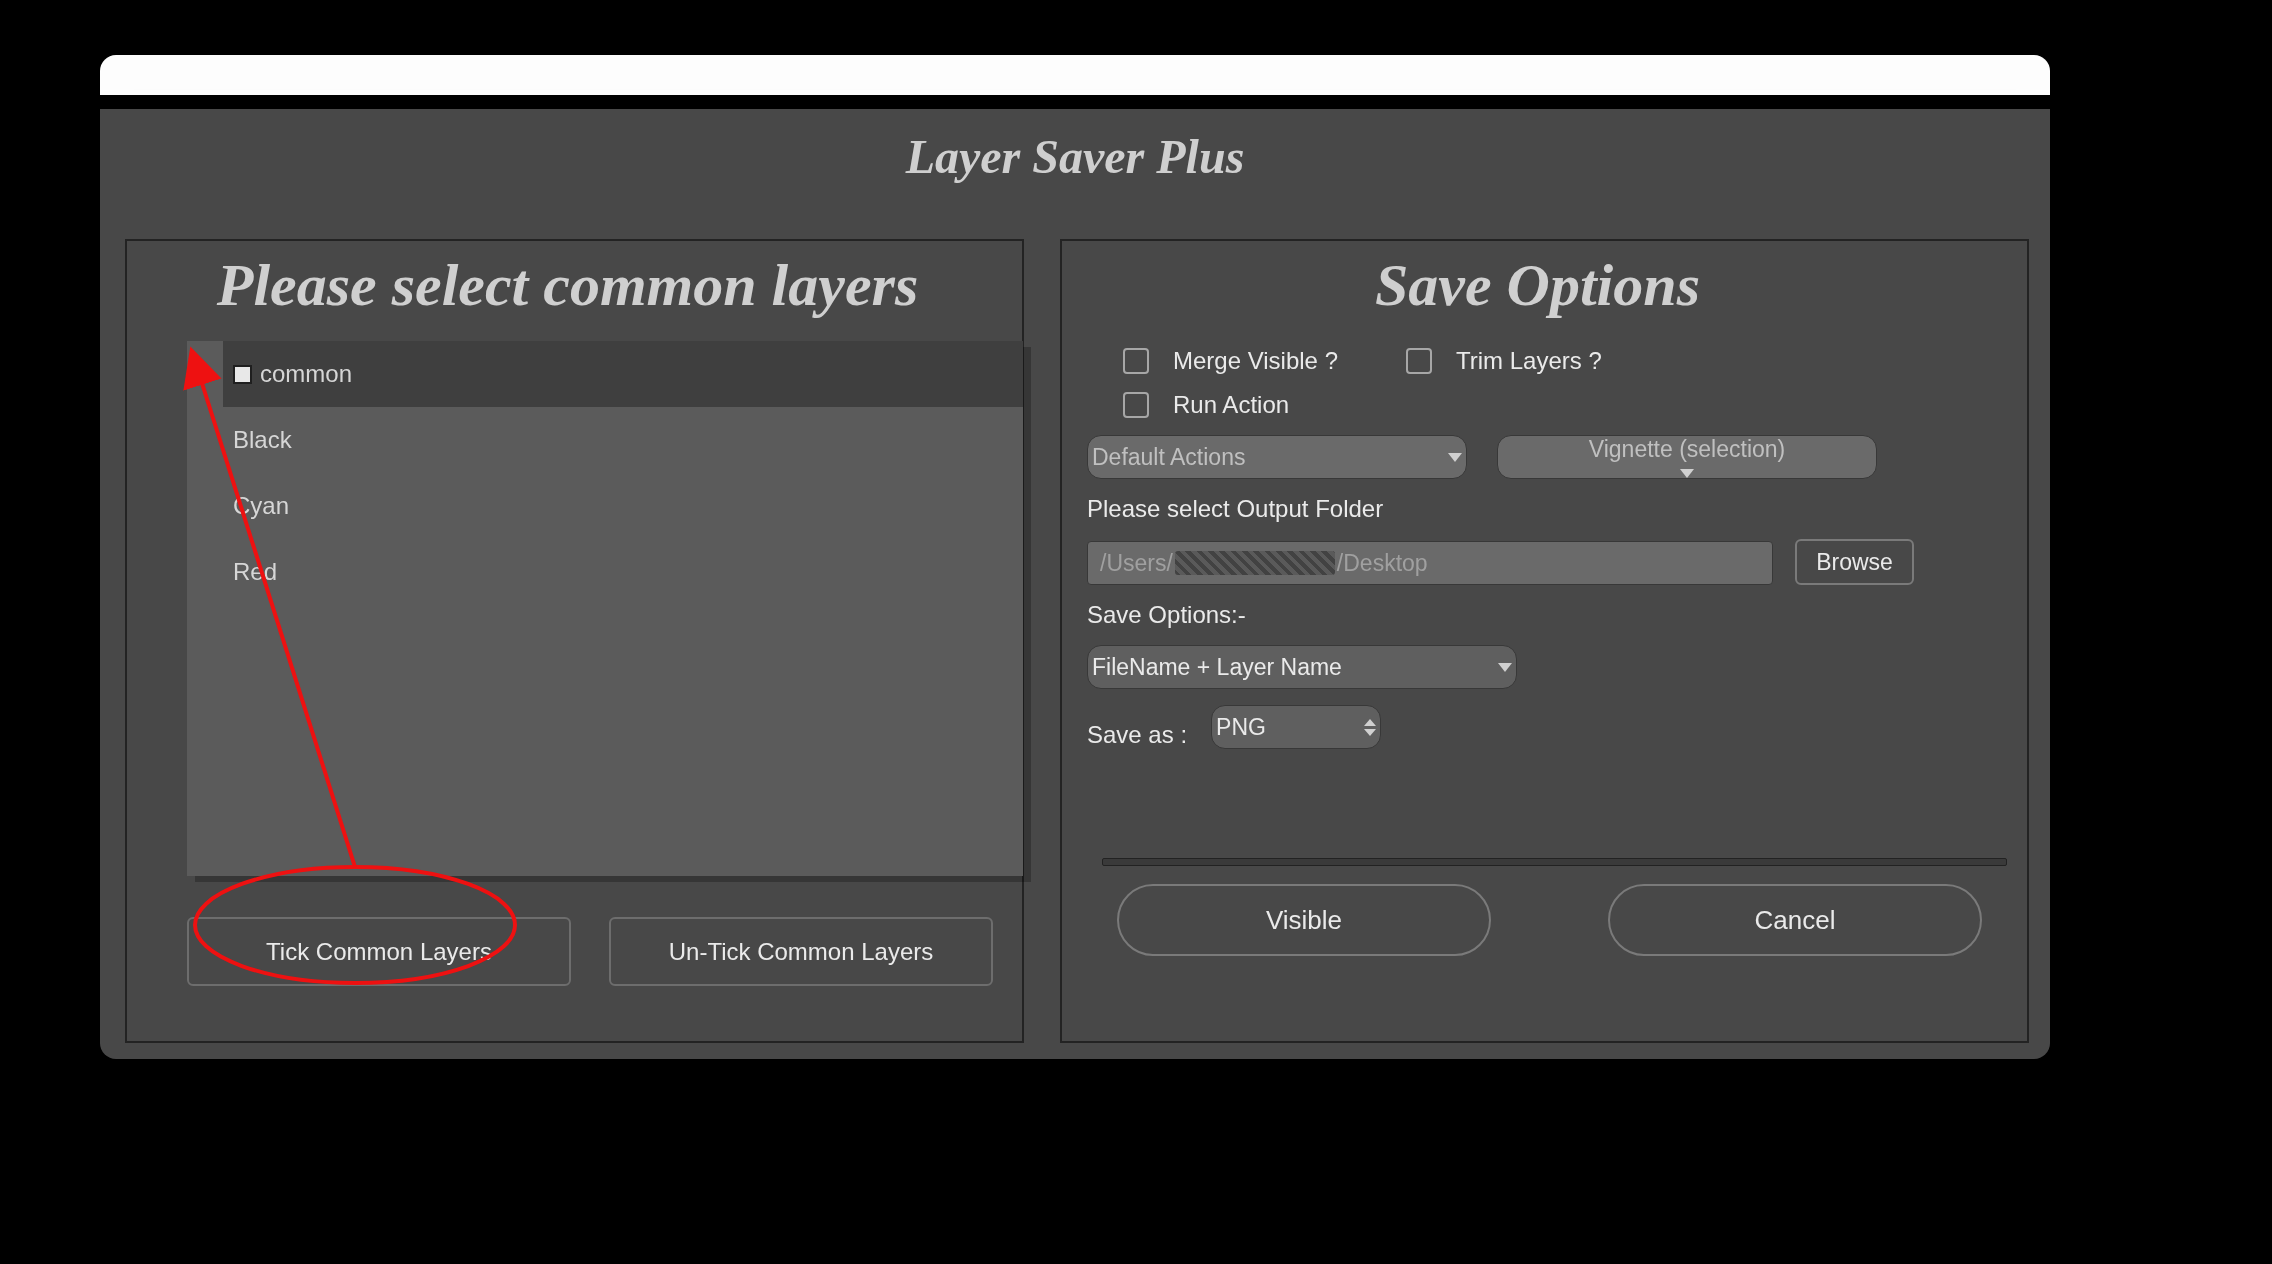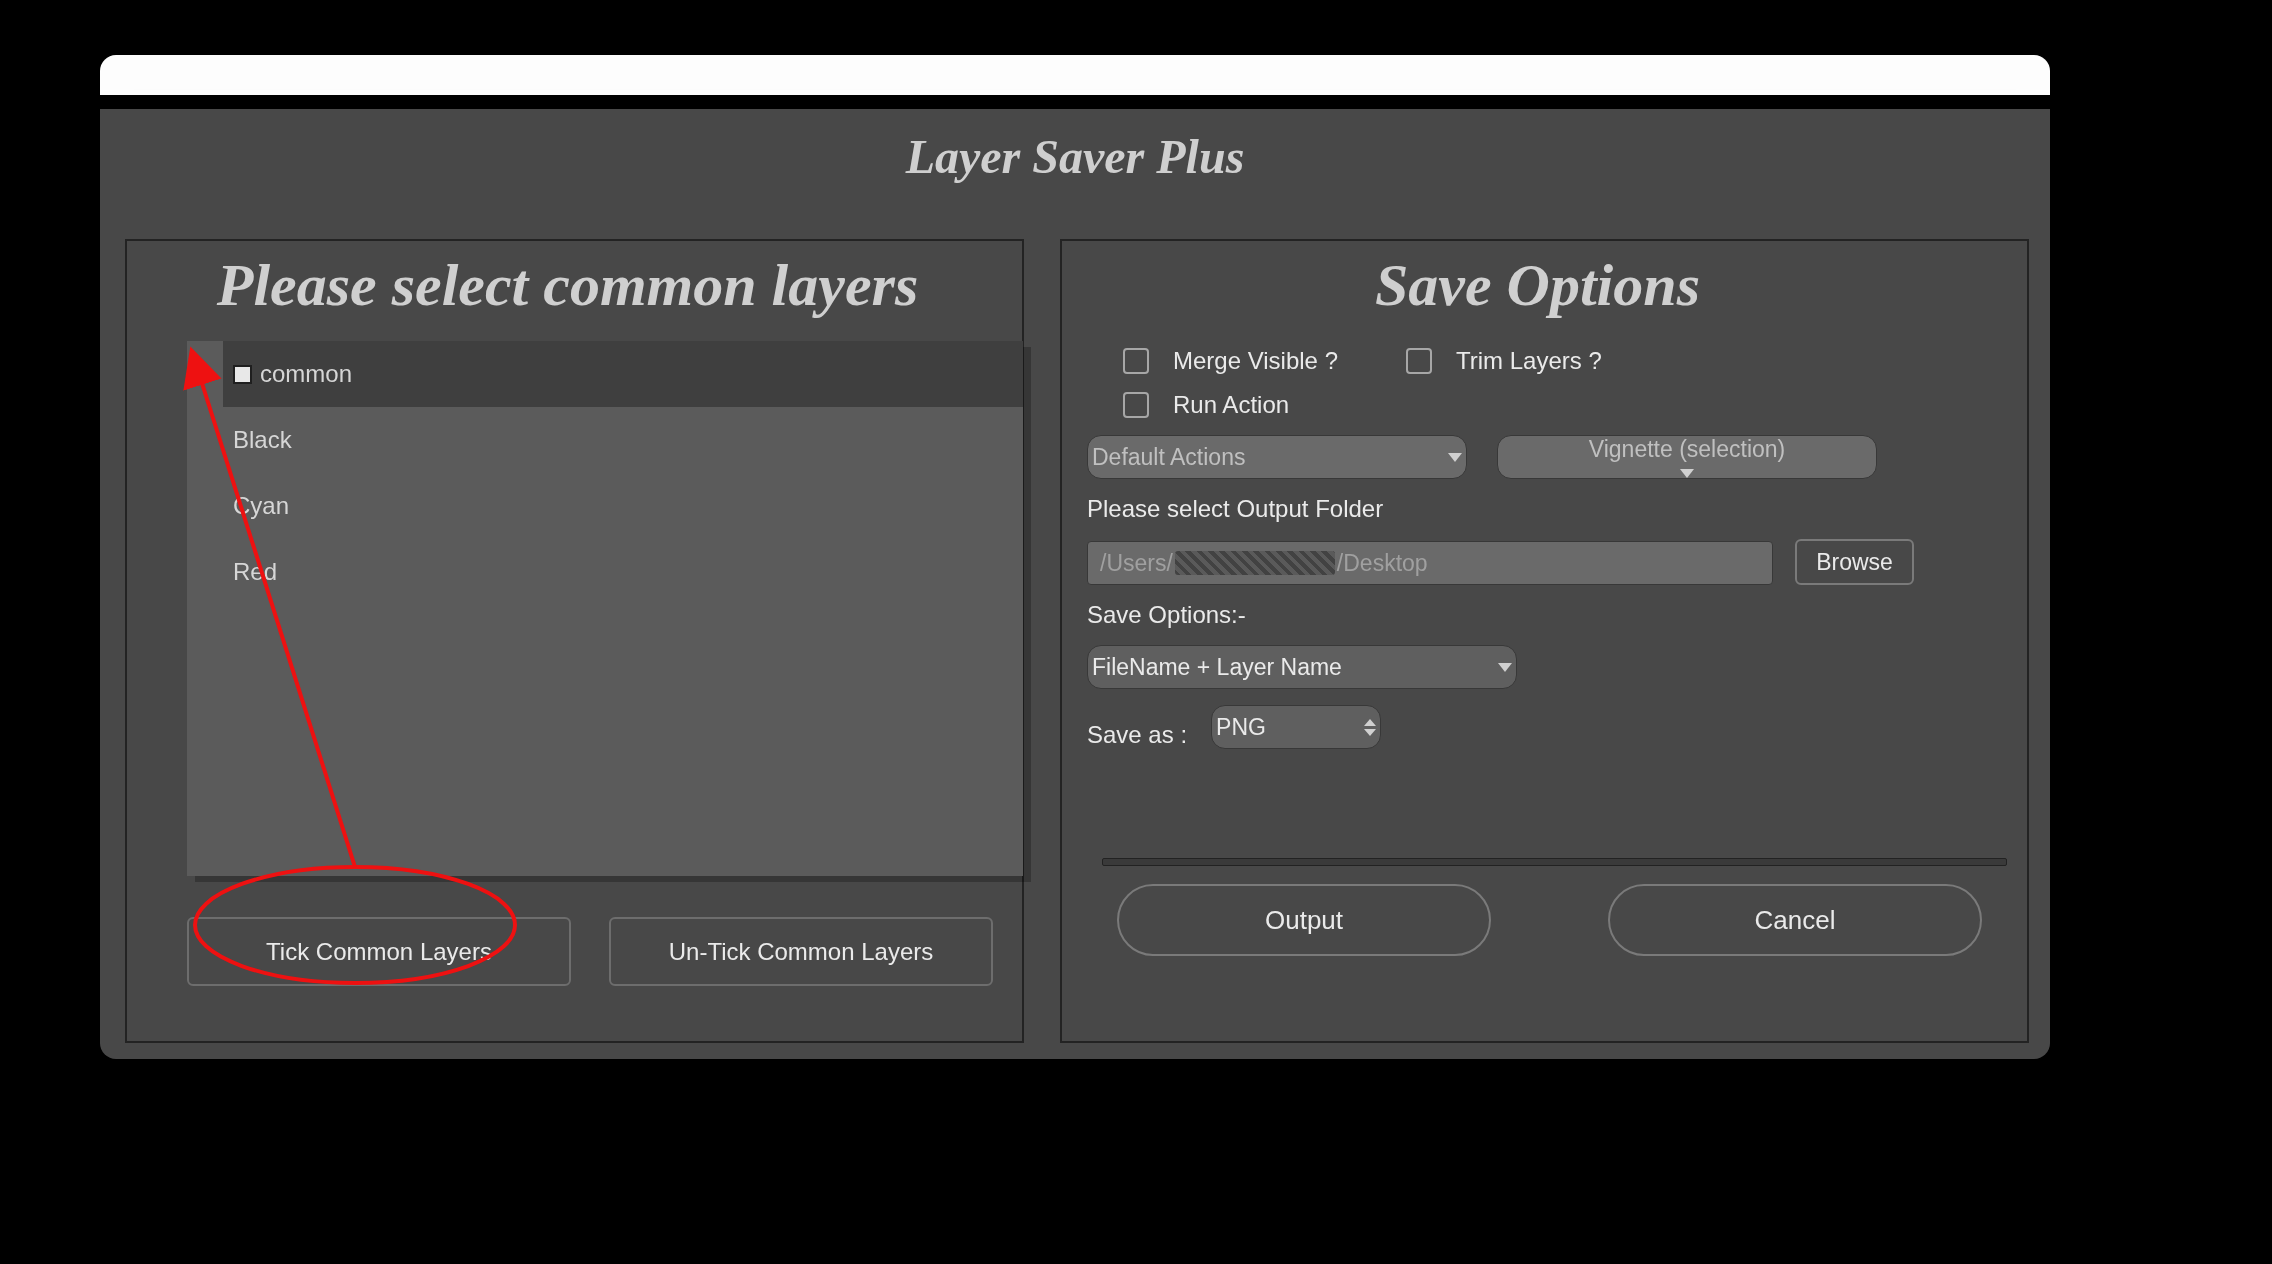--- a/index.html
+++ b/index.html
@@ -328,21 +328,21 @@
             <span class="up"></span>
               <span class="dn"></span>
           </span>
         </div>
       </div>
     </div>
 
     <div class="hr-line" style="left:40px; right:20px; bottom:175px;"></div>
 
     <div class="pill-row">
-      <div class="pill">Output</div>
+      <div class="pill">Visible</div>
       <div class="pill">Cancel</div>
     </div>
   </div>
 
   <svg class="anno-svg" width="1950" height="950">
     <defs>
       <marker id="ah" markerWidth="12" markerHeight="12" refX="2" refY="5" orient="auto">
         <path d="M0,0 L10,5 L0,10 Z" fill="#e11"></path>
       </marker>
     </defs>

